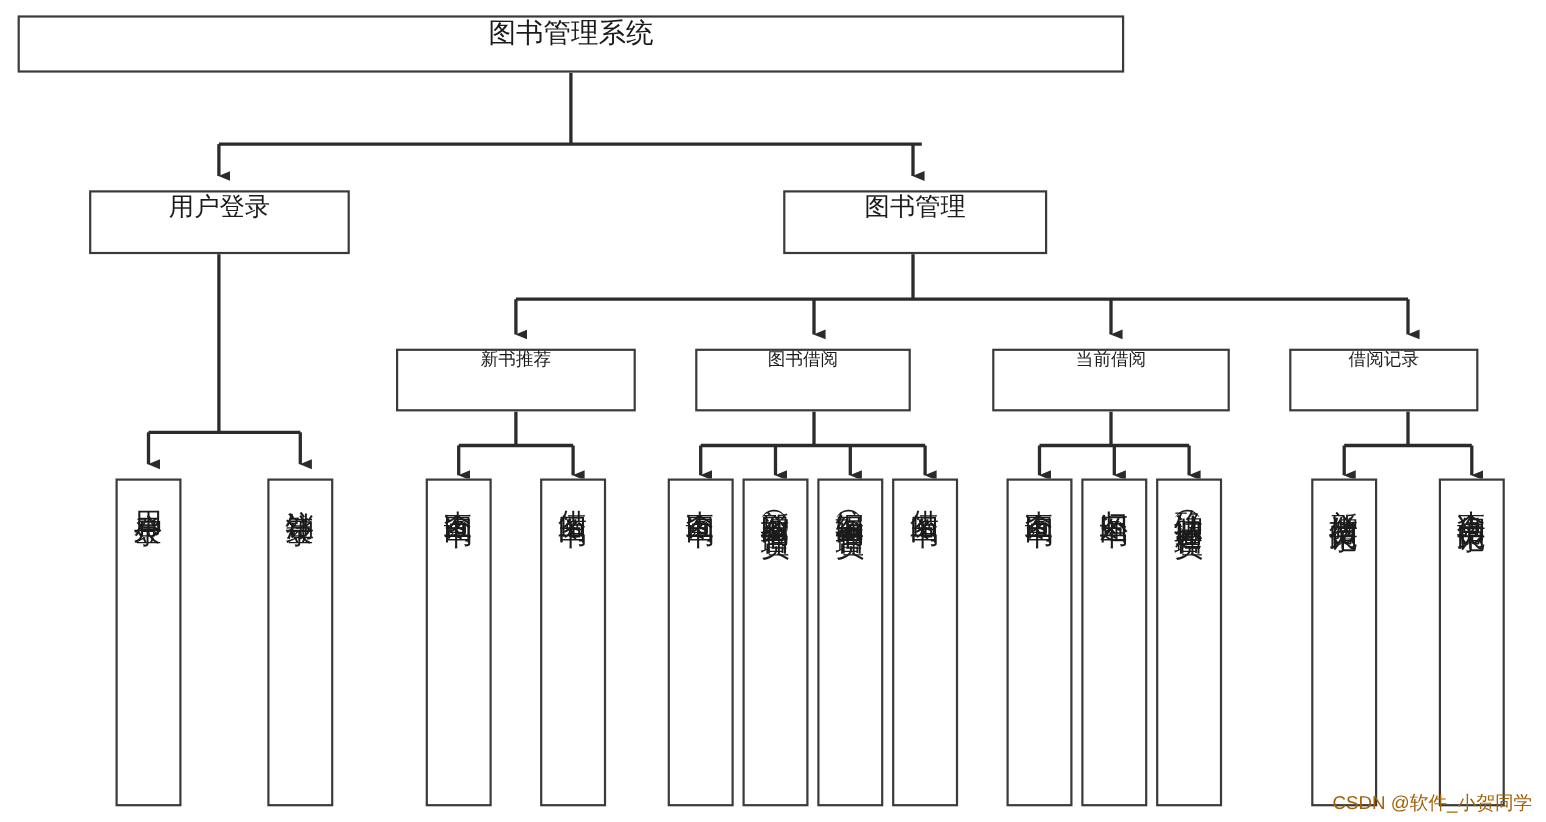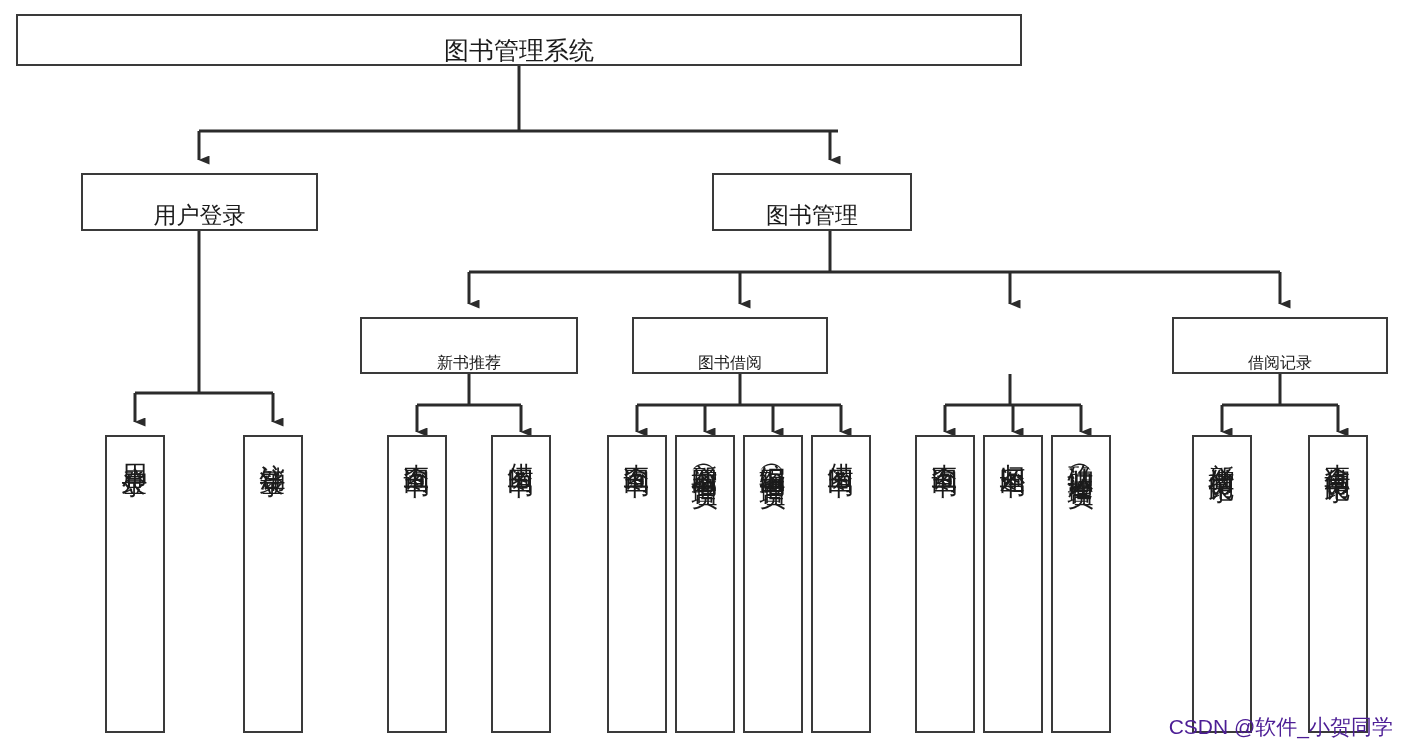--- a/index.html
+++ b/index.html
@@ -19,21 +19,21 @@
     position:absolute;left:0;top:0;
     width:1405px;height:747px;
     display:block;
   }
   .node{
     position:absolute;
     box-sizing:border-box;
     background:#ffffff;
     border:2px solid #3a3a3a;
     display:flex;
-    align-items:flex-end;
+    align-items:flex-start;
     justify-content:center;
     z-index:3;
   }
   .node .label{
     color:#1b1b1b;
     text-align:center;
     line-height:1.12;
     white-space:nowrap;
   }
   .node-root .label{font-size:25px;}
@@ -49,22 +49,22 @@
     writing-mode:vertical-rl;
     text-orientation:upright;
     letter-spacing:3px;
     line-height:1.0;
     white-space:pre;
     display:block;
   }
   .watermark{
     position:absolute;
     right:12px;bottom:6px;
-    font-size:21px;
-    color:#4c1d95;
+    font-size:17px;
+    color:#a16207;
     z-index:9;
     white-space:nowrap;
     font-family:"Liberation Sans","DejaVu Sans",sans-serif;
   }
 </style>
 </head>
 <body>
 
 <div id="diagram-root">
 
@@ -119,31 +119,34 @@
     </g>
   </svg>
 
   <div class="node node-root" style="left:16px;top:14px;width:1006px;height:52px;">
     <span class="label">图书管理系统</span>
   </div>
 
   <div class="node node-l1" style="left:81px;top:173px;width:237px;height:58px;">
     <span class="label">用户登录</span>
   </div>
-  <div class="node node-l1" style="left:712px;top:173px;width:200px;height:58px;">
+  <div class="node node-l1" style="left:712px;top:173px;width:240px;height:58px;">
     <span class="label">图书管理</span>
   </div>
 
   <div class="node node-l2" style="left:360px;top:317px;width:218px;height:57px;">
     <span class="label">新书推荐</span>
   </div>
   <div class="node node-l2" style="left:632px;top:317px;width:196px;height:57px;">
     <span class="label">图书借阅</span>
   </div>
-  <div class="node node-l2" style="left:1172px;top:317px;width:216px;height:57px;">
+  <div class="node node-l2" style="left:902px;top:317px;width:216px;height:57px;">
+    <span class="label">当前借阅</span>
+  </div>
+  <div class="node node-l2" style="left:1172px;top:317px;width:172px;height:57px;">
     <span class="label">借阅记录</span>
   </div>
 
   <div class="node node-leaf" style="left:105px;top:435px;width:60px;height:298px;">
     <span class="label">用户登录</span>
   </div>
   <div class="node node-leaf" style="left:243px;top:435px;width:60px;height:298px;">
     <span class="label">注销登录</span>
   </div>
 

